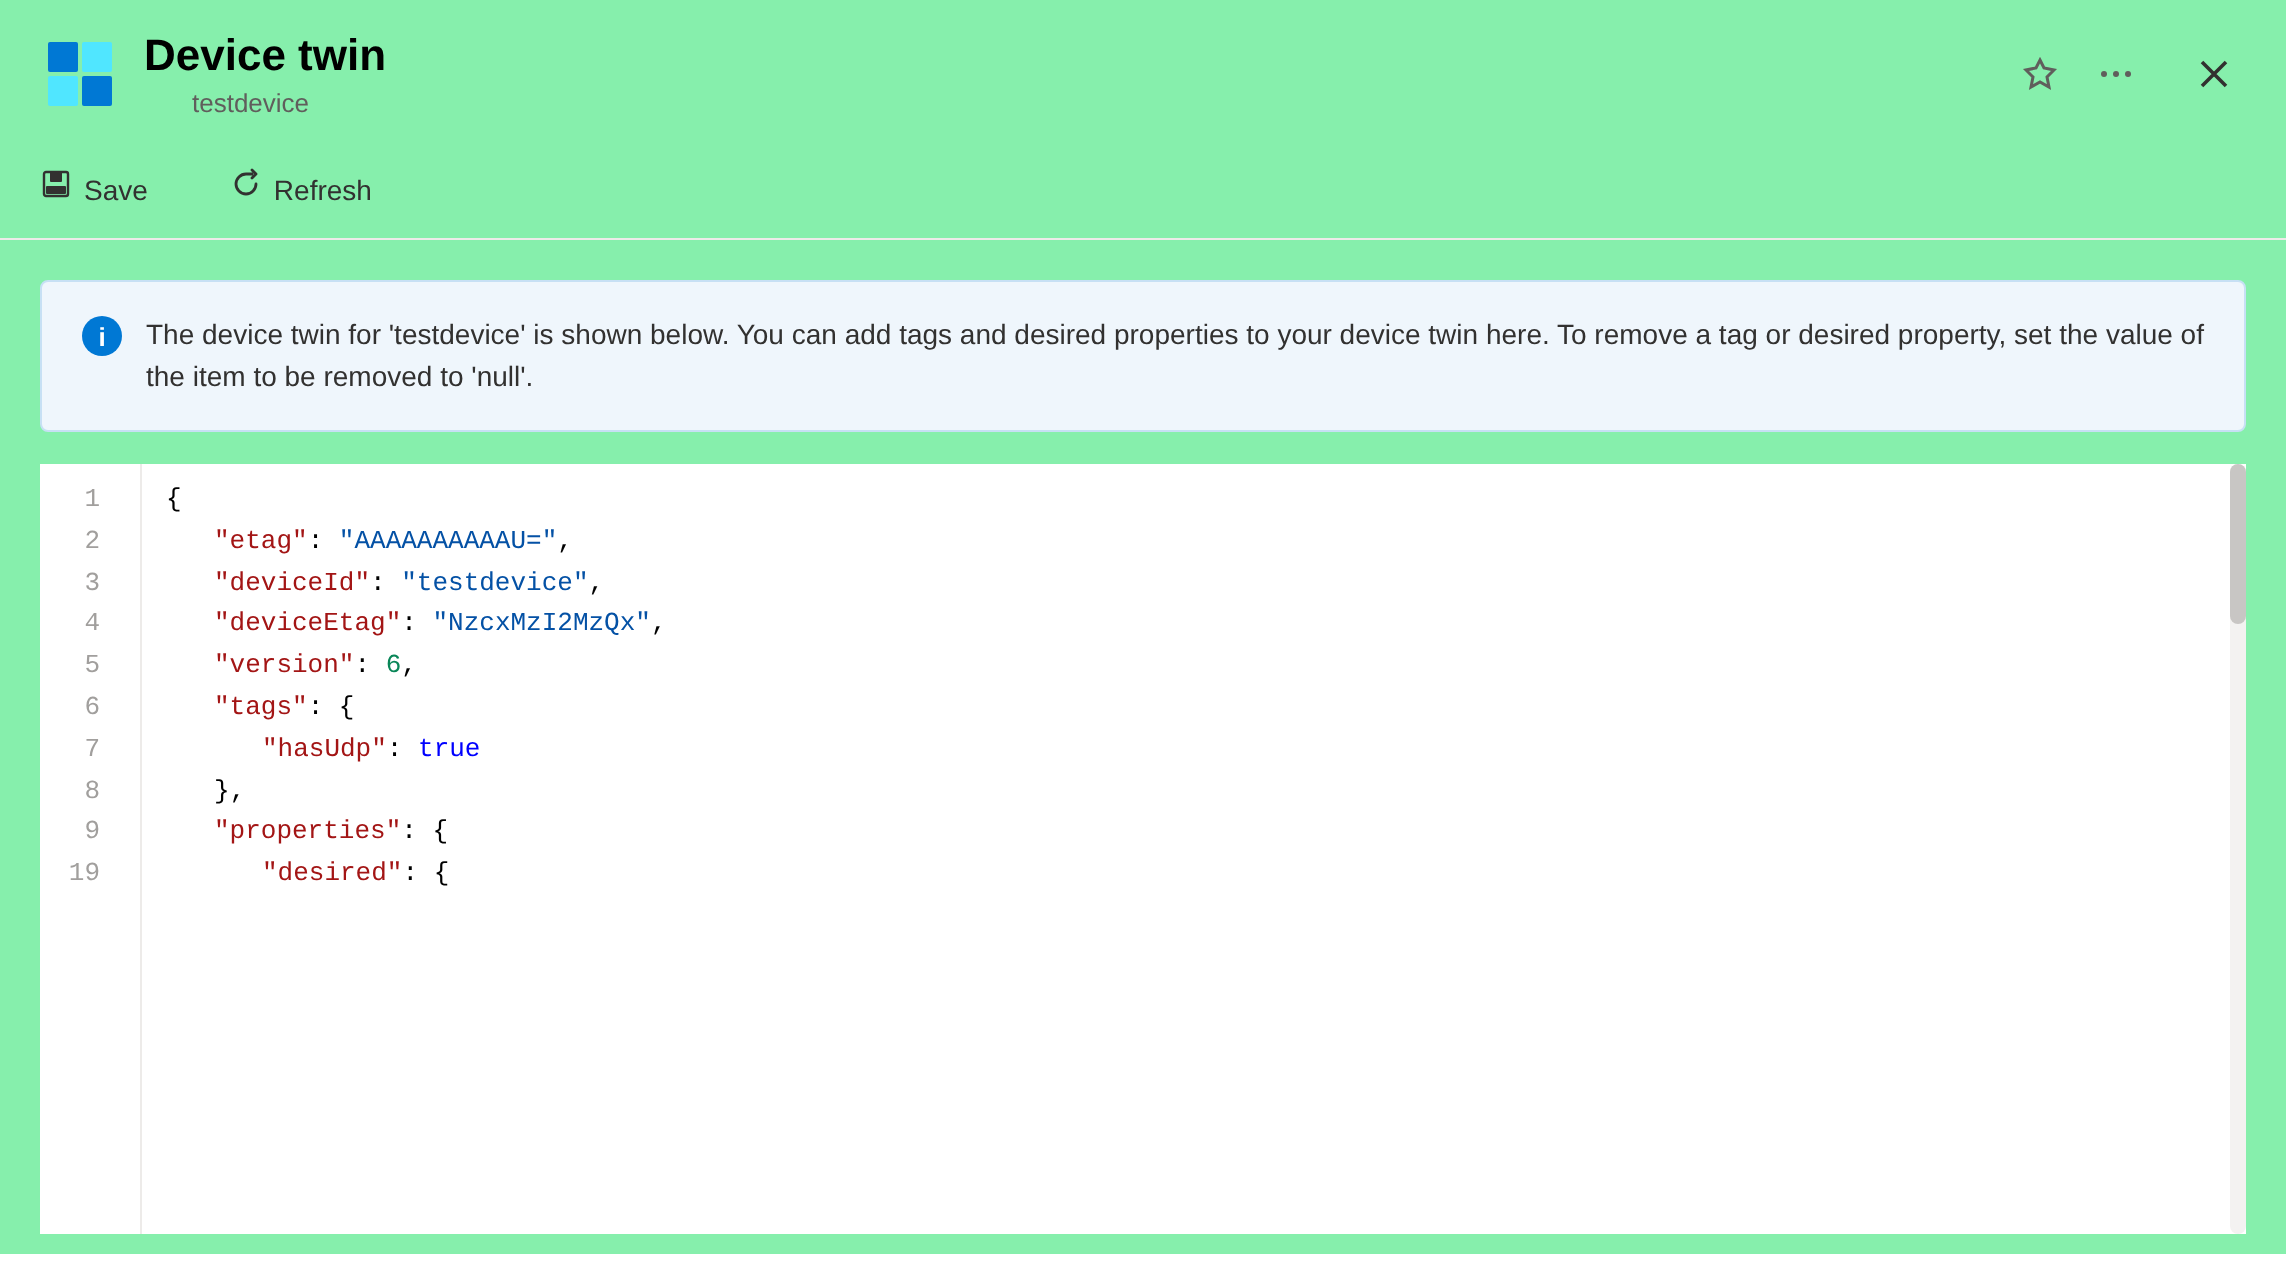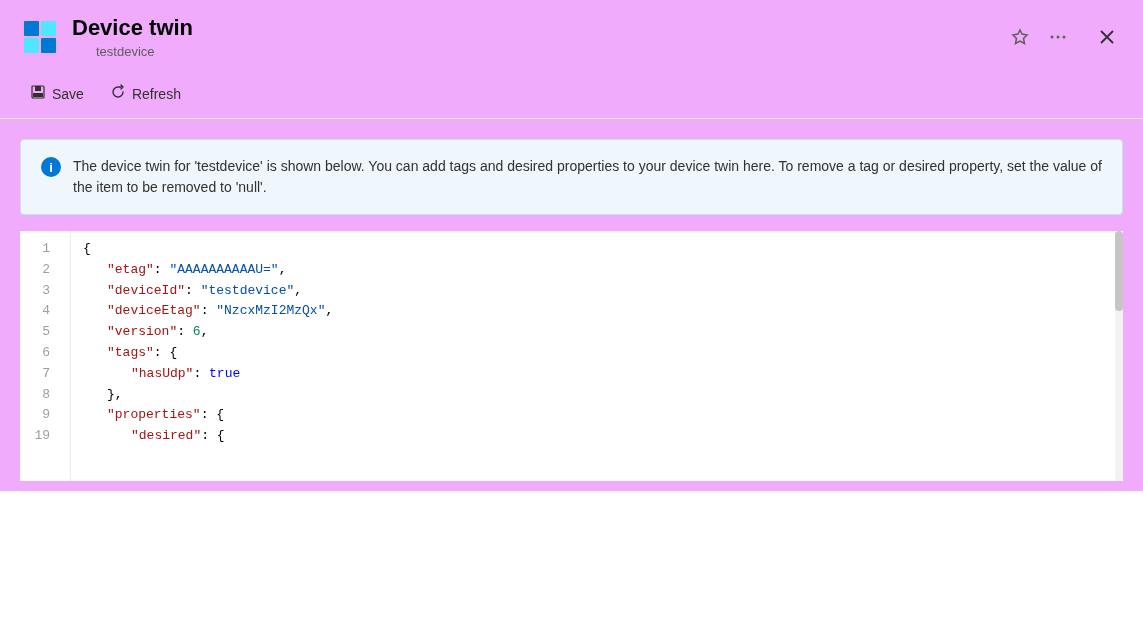--- a/index.html
+++ b/index.html
@@ -13,22 +13,22 @@
       background: #ffffff;
       width: 1143px;
       height: 639px;
       overflow: hidden;
       color: #323130;
       font-size: 14px;
     }
 
     .panel {
       width: 1143px;
-      height: 491px;
-      background: #f0abfc;
+      height: 627px;
+      background: #86efac;
       display: flex;
       flex-direction: column;
     }
 
     
     .header {
       display: flex;
       align-items: center;
       padding: 12px 20px 8px 20px;
       border-bottom: none;
@@ -90,23 +90,23 @@
       display: flex;
       align-items: center;
       justify-content: center;
       margin-left: 8px;
     }
 
     
     .toolbar {
       display: flex;
       align-items: center;
-      padding: 8px 20px;
+      padding: 8px 10px;
       border-bottom: 1px solid #edebe9;
-      gap: 6px;
+      gap: 21px;
     }
 
     .toolbar-btn {
       display: flex;
       align-items: center;
       gap: 6px;
       padding: 6px 10px;
       border: none;
       background: transparent;
       cursor: pointer;

